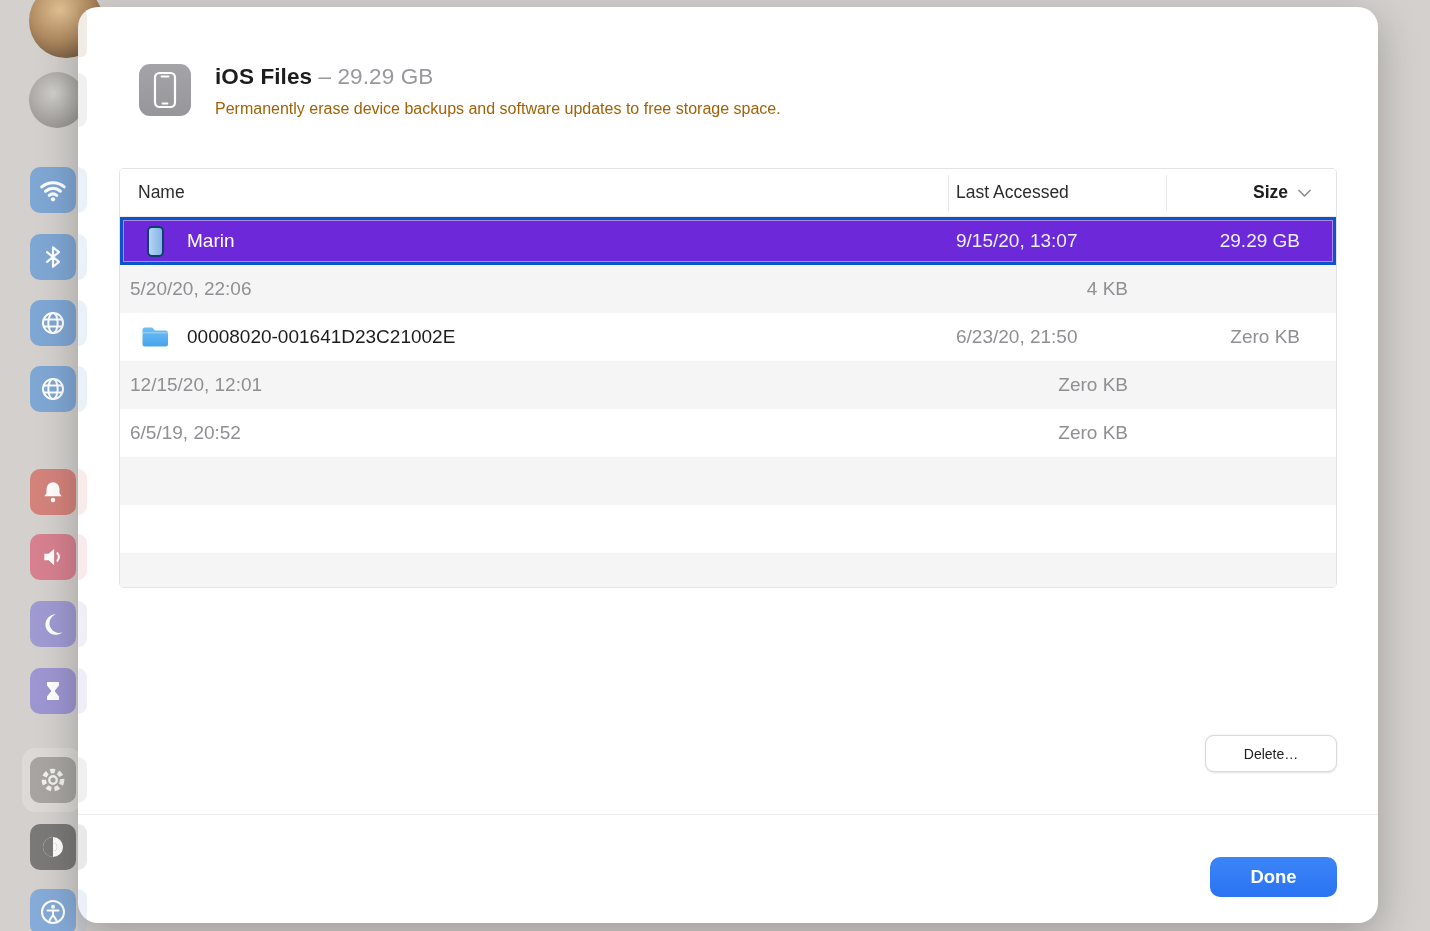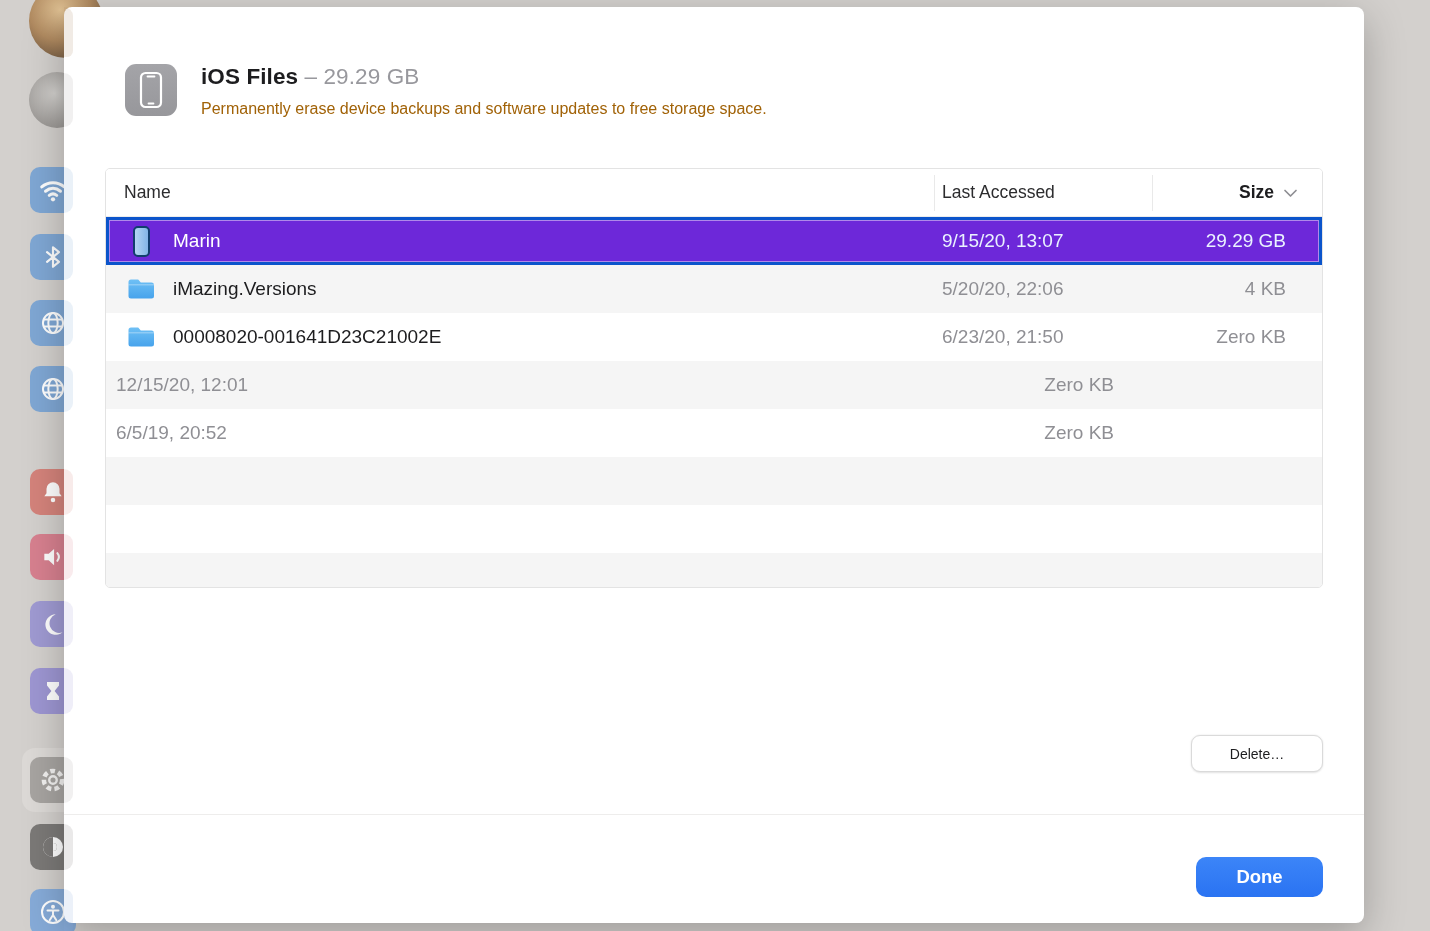--- a/index.html
+++ b/index.html
@@ -30,22 +30,22 @@
   .tile-gray   { background:#a7a4a1; }
   .tile-dark   { background:#7b7977; }
   .si-wifi { top:167px; } .si-bt { top:234px; } .si-globe1 { top:300px; }
   .si-globe2 { top:366px; } .si-bell { top:469px; } .si-sound { top:534px; }
   .si-moon { top:601px; } .si-hour { top:668px; } .si-gear { top:757px; }
   .si-appearance { top:824px; } .si-access { top:889px; }
   .gear-pill { position:absolute; left:22px; top:748px; width:60px; height:64px;
     border-radius:13px; background:#dcd9d6; }
 
   
-  .dialog { position:absolute; left:64px; top:7px; width:1300px; height:916px;
-    background:#ffffff; border-radius:8px;
+  .dialog { position:absolute; left:78px; top:7px; width:1300px; height:916px;
+    background:#ffffff; border-radius:20px;
     box-shadow:0 12px 40px rgba(0,0,0,0.25); }
 
   
   .ghost { position:absolute; left:0; width:9px; opacity:0.16;
     border-radius:0 10px 10px 0; height:46px; pointer-events:none; }
   .g-av1 { top:0; height:50px; border-radius:0 40px 28px 0; }
   .g-av2 { top:66px; height:54px; border-radius:0 30px 30px 0; }
   .g-wifi { top:160px; } .g-bt { top:227px; } .g-globe1 { top:293px; }
   .g-globe2 { top:359px; } .g-bell { top:462px; } .g-sound { top:527px; }
   .g-moon { top:594px; } .g-hour { top:661px; } .g-gear { top:750px; }
@@ -232,35 +232,20 @@
                 </defs>
                 <rect x="1" y="1" width="15" height="29" rx="4" fill="url(#pg)" stroke="#123e6e" stroke-width="2"></rect>
               </svg>
             </span>
         <span>Marin</span>
       </div>
       <div class="cell-date">9/15/20, 13:07</div>
       <div class="cell-size">29.29 GB</div>
     </div>
         <div class="t-grid t-row stripe">
-      <div class="cell-name">
-        <span class="ic">
-              <svg width="28" height="22" viewBox="0 0 28 22">
-                <defs>
-                  <linearGradient id="fg" x1="0" y1="0" x2="0" y2="1">
-                    <stop offset="0" stop-color="#6fc0f5"></stop>
-                    <stop offset="1" stop-color="#47a3ec"></stop>
-                  </linearGradient>
-                </defs>
-                <path d="M1.5 4 q0-2.5 2.5-2.5 h7.2 l2.6 3 h10.7 q2.5 0 2.5 2.5 v11 q0 2.5-2.5 2.5 h-20.5 q-2.5 0-2.5-2.5 Z" fill="url(#fg)"></path>
-                <path d="M1.5 6.2 h25.5 v1.2 h-25.5 Z" fill="#ffffff" opacity="0.35"></path>
-              </svg>
-            </span>
-        <span>iMazing.Versions</span>
-      </div>
       <div class="cell-date">5/20/20, 22:06</div>
       <div class="cell-size">4 KB</div>
     </div>
         <div class="t-grid t-row">
       <div class="cell-name">
         <span class="ic">
               <svg width="28" height="22" viewBox="0 0 28 22">
                 <defs>
                   <linearGradient id="fg" x1="0" y1="0" x2="0" y2="1">
                     <stop offset="0" stop-color="#6fc0f5"></stop>

